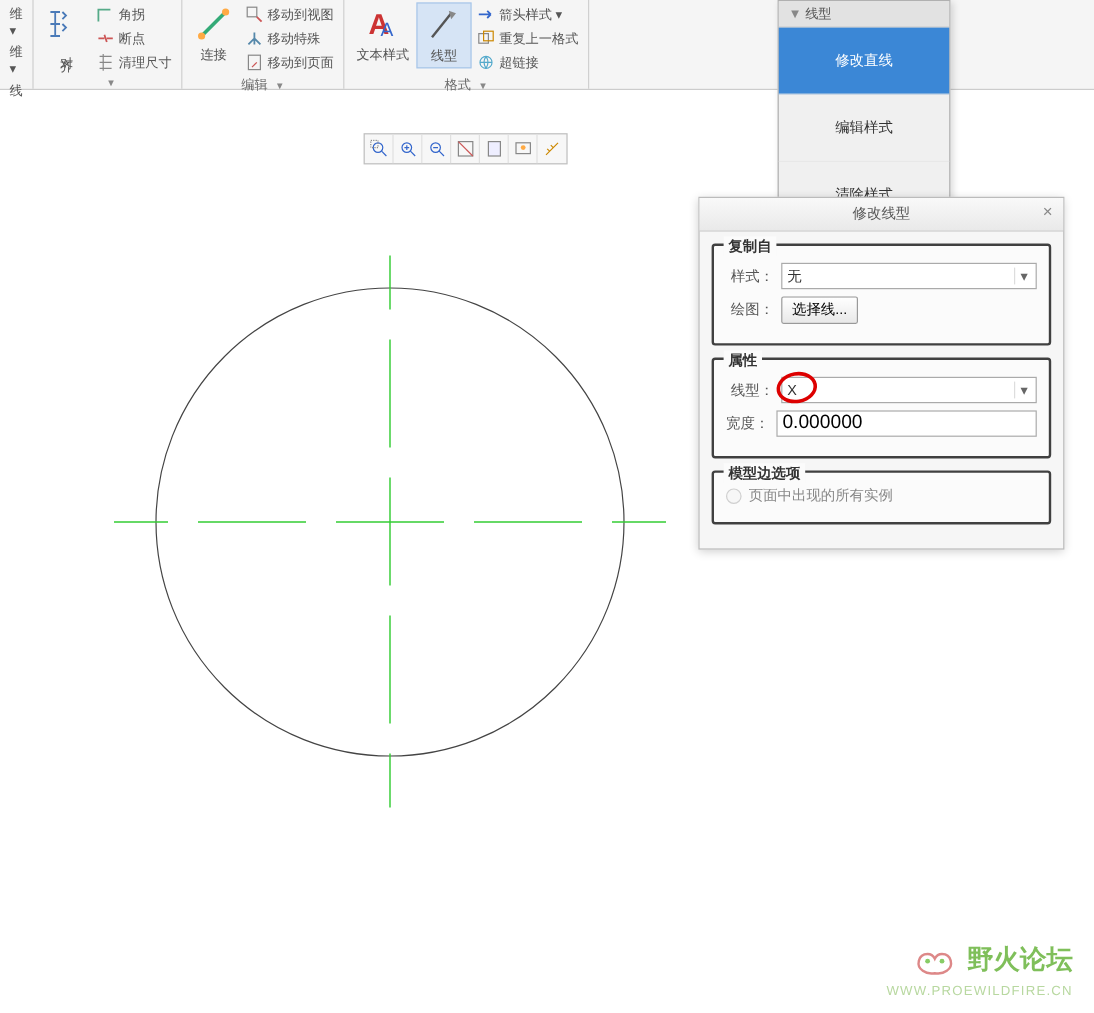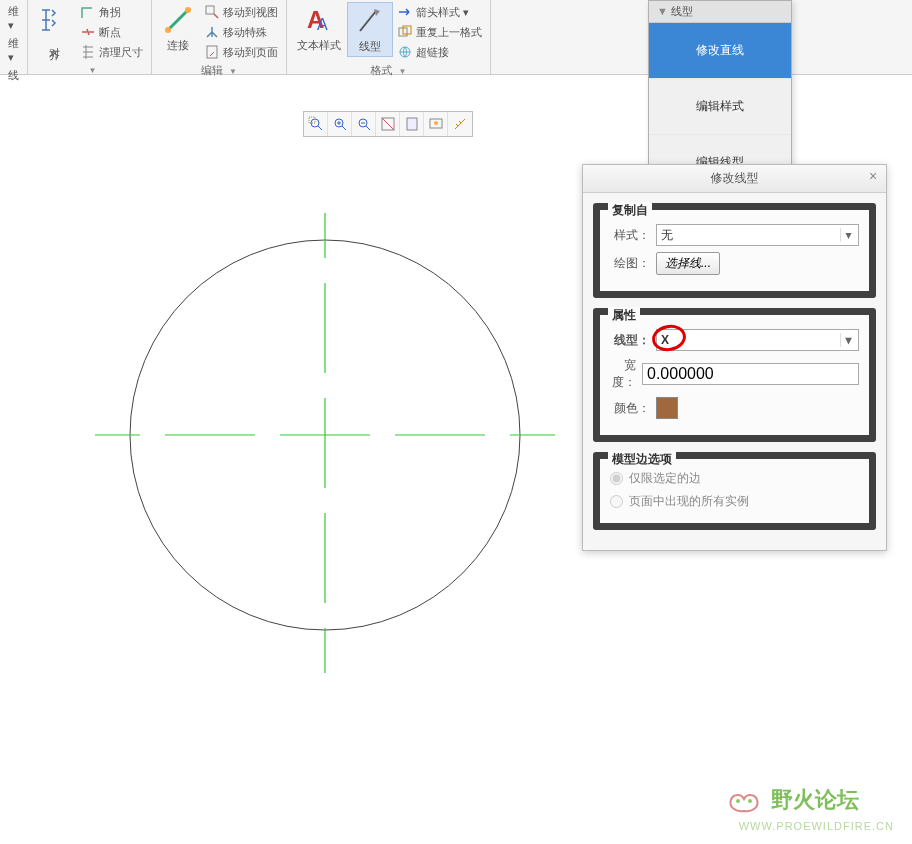--- a/index.html
+++ b/index.html
@@ -27,37 +27,37 @@
     .toolbar-float { position: absolute; top: 111px; left: 303px; display: flex; background: #f7f7f7; border: 1px solid #bfbfbf; }
     .tb-btn { width: 24px; height: 24px; display: flex; align-items: center; justify-content: center; border-right: 1px solid #e0e0e0; cursor: pointer; }
     .tb-btn:last-child { border-right: none; }
     
     .canvas { position: absolute; top: 80px; left: 0; width: 912px; height: 764px; }
     
     .dialog { position: absolute; top: 164px; left: 582px; width: 305px; background: #f6f6f6; border: 1px solid #bbb; box-shadow: 0 2px 8px rgba(0,0,0,0.2); }
     .dlg-title { background: linear-gradient(#f9f9f9, #e9e9e9); padding: 5px 8px; font-size: 12px; color: #555; text-align: center; position: relative; border-bottom: 1px solid #ccc; }
     .dlg-close { position: absolute; right: 6px; top: 4px; width: 14px; height: 14px; cursor: pointer; color: #888; font-size: 14px; line-height: 14px; }
     .dlg-body { padding: 10px; }
-    .fieldset { border: 7px solid #404040; border-radius: 3px; padding: 8px 10px 10px; margin-bottom: 10px; position: relative; background: #fbfbfb; }
+    .fieldset { border: 2px solid #404040; border-radius: 3px; padding: 8px 10px 10px; margin-bottom: 10px; position: relative; background: #fbfbfb; }
     .fieldset-legend { position: absolute; top: -8px; left: 8px; background: #fbfbfb; padding: 0 4px; font-size: 12px; font-weight: bold; color: #333; }
     .field-row { display: flex; align-items: center; margin: 6px 0; gap: 6px; }
     .field-label { width: 40px; text-align: right; color: #555; font-size: 12px; }
     .field-input { flex: 1; height: 22px; border: 1px solid #aaa; background: #fff; padding: 0 4px; font-size: 16px; }
     .field-dropdown { flex: 1; height: 22px; border: 1px solid #aaa; background: #fff; display: flex; align-items: center; justify-content: space-between; padding: 0 2px 0 4px; font-size: 12px; cursor: pointer; position: relative; }
     .dd-arrow { width: 16px; text-align: center; color: #666; border-left: 1px solid #ddd; }
     .color-swatch { width: 22px; height: 22px; border: 1px solid #888; background: #a0683c; cursor: pointer; }
-    .btn-small { border: 1px solid #999; background: linear-gradient(#fff,#e8e8e8); padding: 2px 8px; font-size: 12px; cursor: pointer; border-radius: 2px; font-style: italic; }
+    .btn-small { border: 1px solid #999; background: linear-gradient(#fff,#e8e8e8); padding: 2px 8px; font-size: 12px; cursor: pointer; border-radius: 2px; }
     .radio-row { display: flex; align-items: center; gap: 6px; padding: 3px 0; color: #888; }
     .radio-row input { margin: 0; }
     .dlg-buttons { display: flex; justify-content: flex-end; gap: 10px; padding: 8px 10px 12px; }
     .dlg-btn { border: 1px solid #888; background: linear-gradient(#fdfdfd,#e2e2e2); padding: 4px 14px; font-size: 12px; cursor: pointer; border-radius: 3px; min-width: 66px; }
     
     .redcircle { position: absolute; width: 34px; height: 26px; border: 3px solid #d00; border-radius: 50%; pointer-events: none; transform: rotate(-10deg); }
     
-    .watermark { position: absolute; right: 18px; bottom: 12px; text-align: center; }
+    .watermark { position: absolute; right: 18px; bottom: 12px; text-align: right; }
     .wm-title { color: #7fbf5a; font-size: 22px; font-weight: bold; }
     .wm-url { color: #b8d8a0; font-size: 11px; letter-spacing: 1px; text-transform: uppercase; margin-left: 48px; }
     .wm-logo { display: inline-block; vertical-align: middle; margin-right: 6px; }
   </style>
 </head>
 <body>
 
 <div class="ribbon">
   <div class="ribbon-group" style="width:28px;">
     <div class="ribbon-items">
@@ -178,21 +178,20 @@
       </div>
     </div>
     <div class="ribbon-label"><span>格式</span> <span class="dd">▼</span></div>
   </div>
 </div>
 
 <div class="context-menu">
   <div class="cm-header">线型</div>
   <div class="cm-item selected">修改直线</div>
   <div class="cm-item">编辑样式</div>
-  <div class="cm-item">编辑线型</div>
   <div class="cm-item">清除样式</div>
 </div>
 
 <div class="toolbar-float">
   <div class="tb-btn">
       <span class="icon16"><svg viewBox="0 0 16 16">
           <circle cx="7" cy="7" r="4" stroke="#36c" fill="none"></circle>
           <path d="M10 10l4 4" stroke="#36c"></path>
           <rect x="1" y="1" width="6" height="6" stroke="#888" fill="none" stroke-dasharray="1"></rect>
         </svg></span>
@@ -265,44 +264,36 @@
         </div>
       </div>
       <div class="field-row">
         <span class="field-label">绘图：</span>
         <button class="btn-small">选择线...</button>
       </div>
     </div>
 
     <div class="fieldset">
       <div class="fieldset-legend">属性</div>
-      <div class="field-row" style="position:relative;font-weight:bold;">
+      <div class="field-row" style="position:relative;">
         <span class="field-label">线型：</span>
         <div class="field-dropdown">
           <span>X</span>
           <span class="dd-arrow">▾</span>
         </div>
         <div class="redcircle" style="left:42px;top:-4px;"></div>
       </div>
       <div class="field-row">
         <span class="field-label">宽度：</span>
         <input class="field-input" value="0.000000" style="">
       </div>
-      <div class="field-row">
-        <span class="field-label">颜色：</span>
-        <div class="color-swatch"></div>
-      </div>
     </div>
 
     <div class="fieldset">
       <div class="fieldset-legend">模型边选项</div>
-      <label class="radio-row">
-        <input type="radio" name="me" checked="" disabled="" style="">
-        <span>仅限选定的边</span>
-      </label>
       <label class="radio-row">
         <input type="radio" name="me" disabled="" style="">
         <span>页面中出现的所有实例</span>
       </label>
     </div>
   </div>
 </div>
 
 <div class="watermark">
   <span class="wm-logo">

